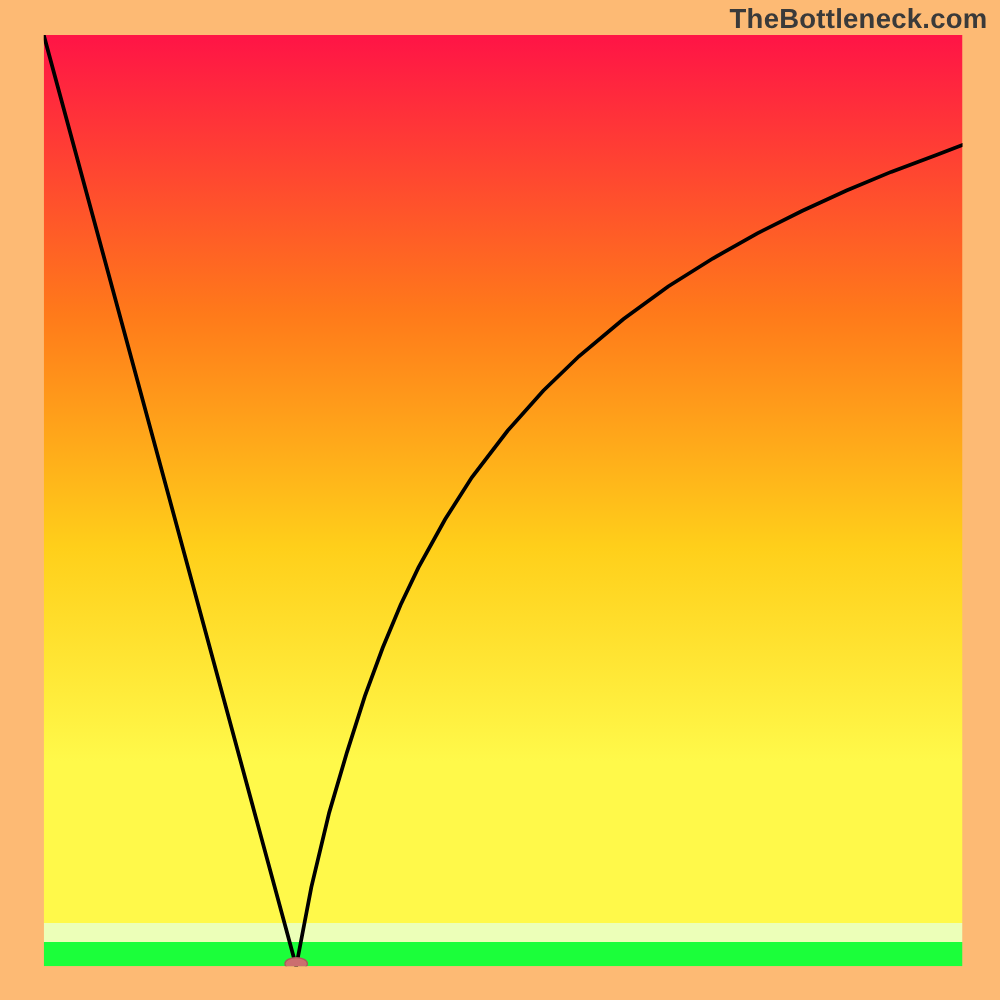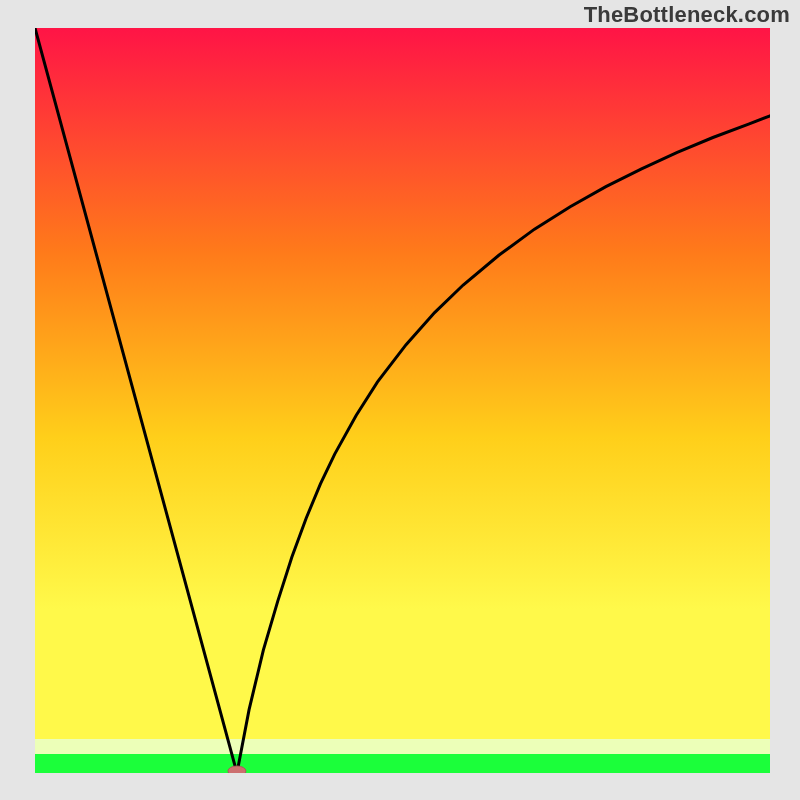--- a/index.html
+++ b/index.html
@@ -8,21 +8,21 @@
     width: 800px;
     height: 800px;
     overflow: hidden;
     background: #000;
     font-family: Arial, Helvetica, sans-serif;
   }
   .frame {
     position: relative;
     width: 800px;
     height: 800px;
-    background: #e5e5e5;
+    background: #fdba74;
   }
   .watermark {
     position: absolute;
     top: 2px;
     right: 10px;
     color: #3a3a3a;
     font-size: 22px;
     font-weight: 600;
     letter-spacing: 0.2px;
     z-index: 10;

